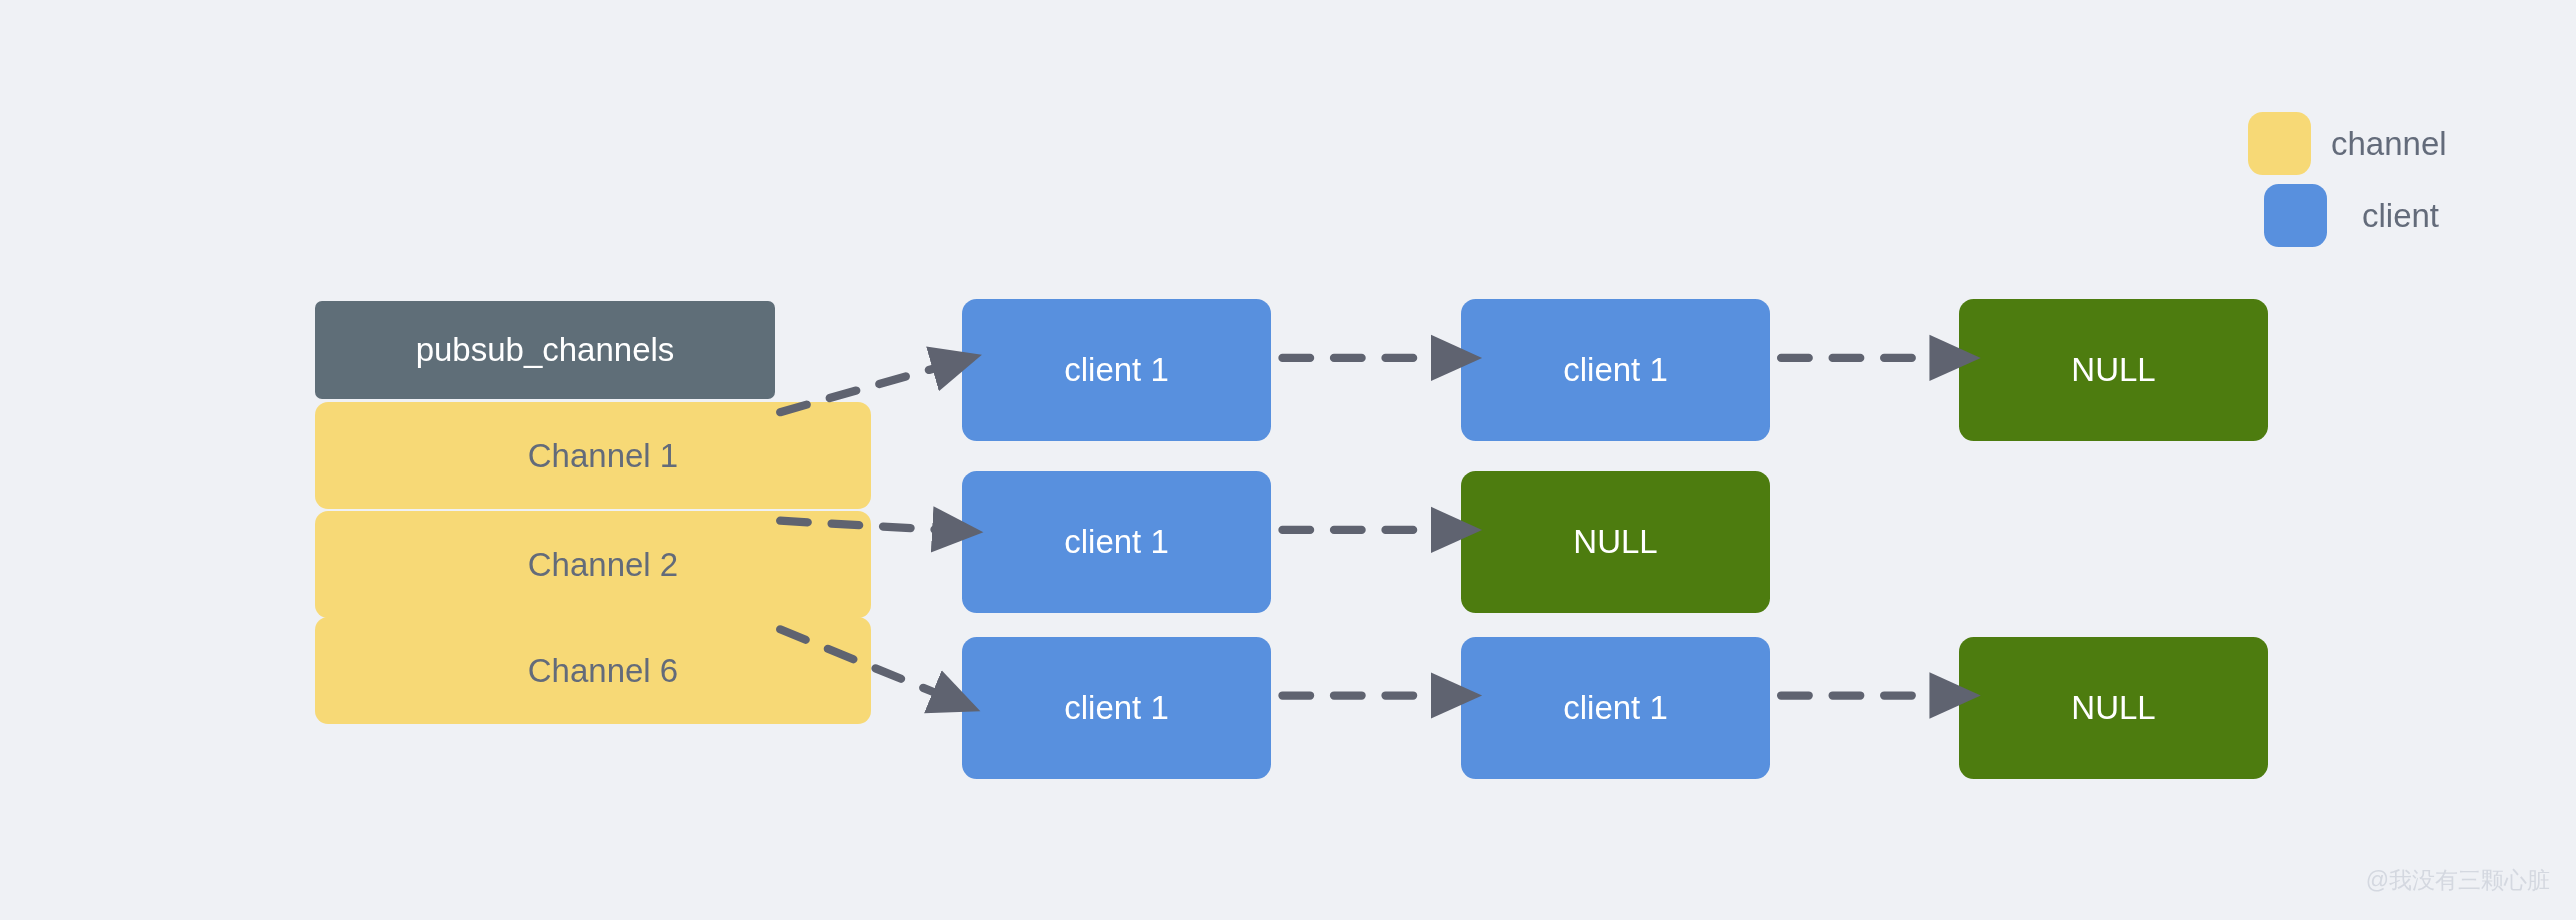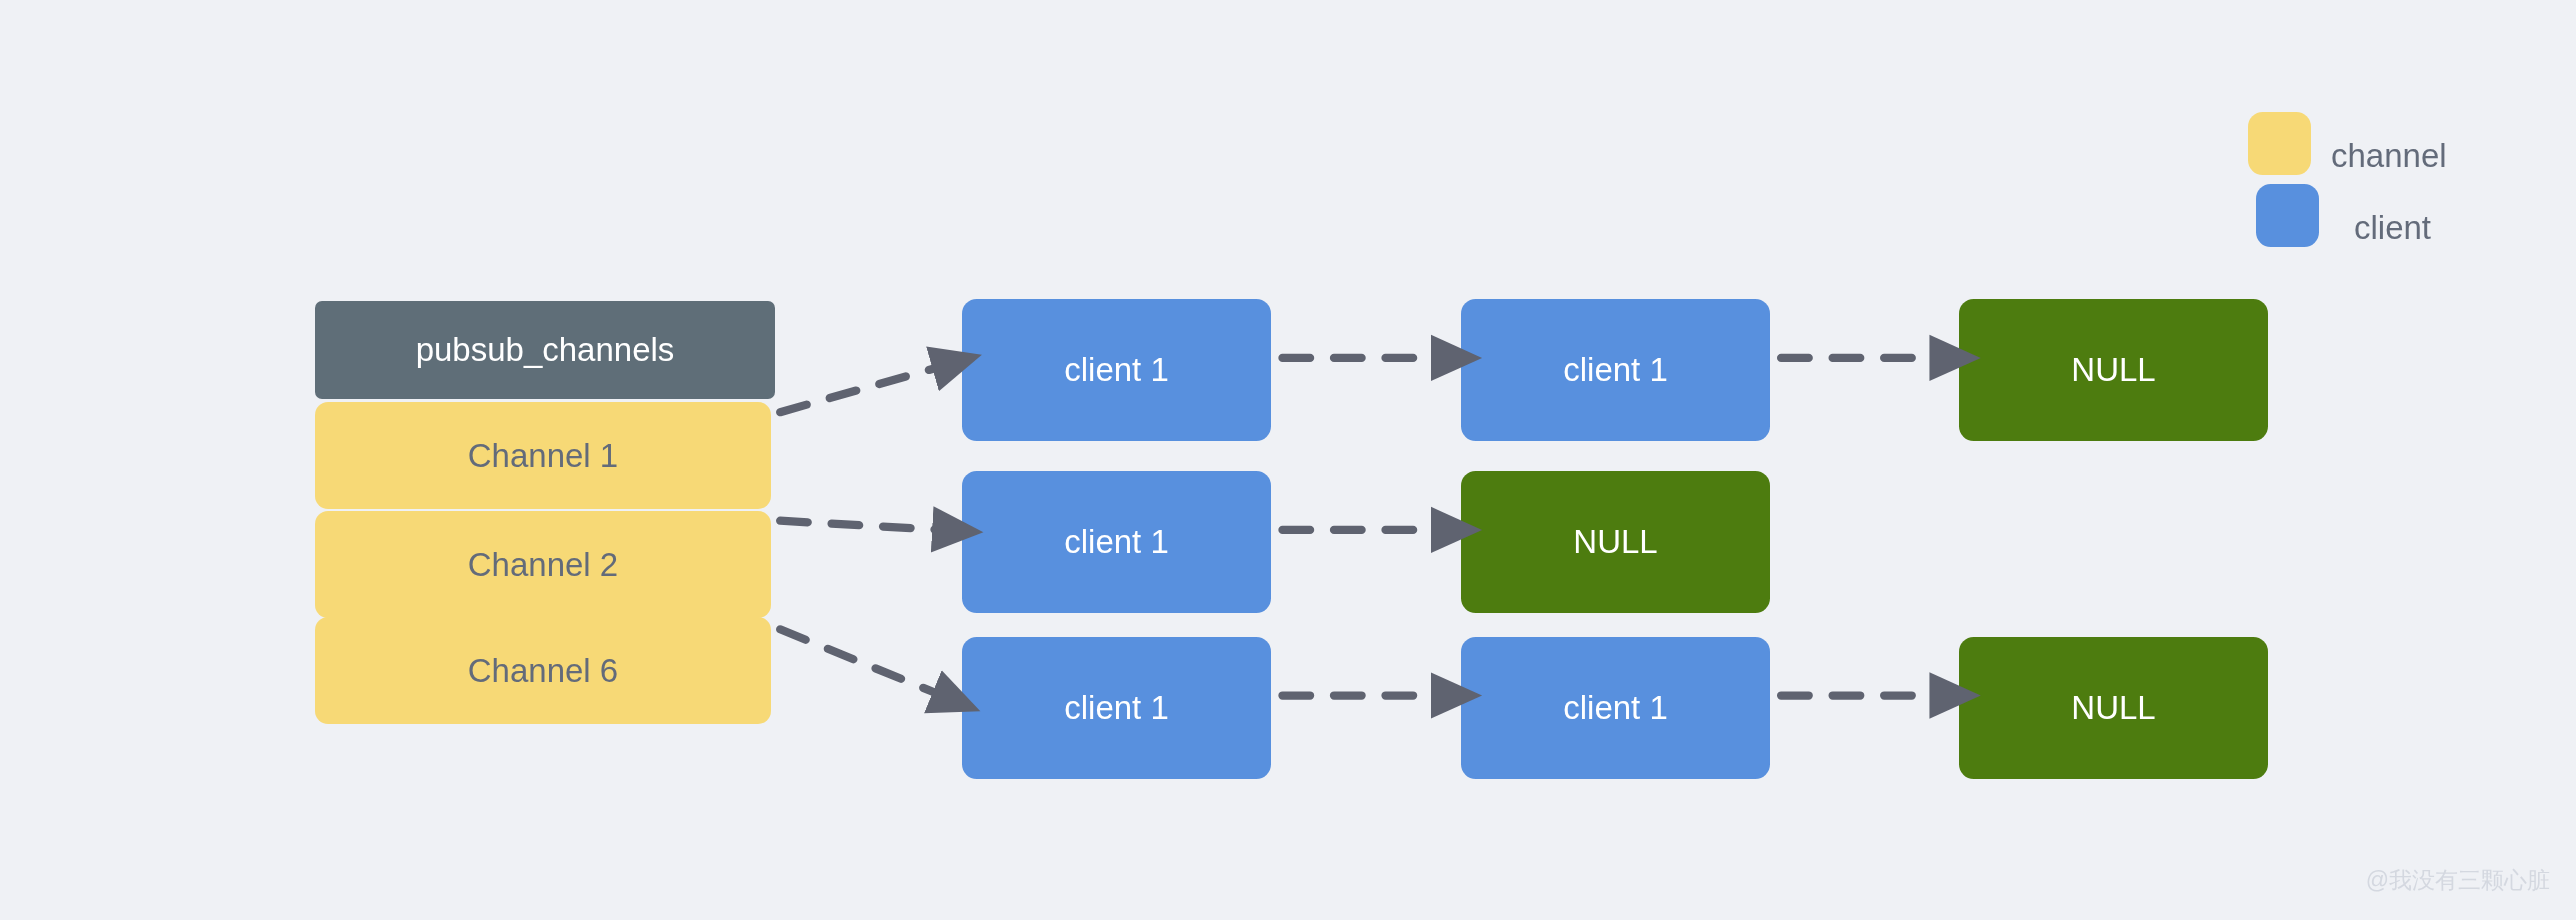--- a/index.html
+++ b/index.html
@@ -36,24 +36,24 @@
 
   
   #legend {
     position: absolute;
     left: 2248px;
     top: 112px;
   }
   .legend-row {
     position: absolute;
     display: flex;
-    align-items: flex-end;
+    align-items: center;
   }
   .legend-row.r0 { top: 0px; left: 0px; }
-  .legend-row.r1 { top: 72px; left: 8px; }
+  .legend-row.r1 { top: 72px; left: 16px; }
   .legend-swatch {
     width: 63px;
     height: 63px;
     border-radius: 14.7px;
     flex: 0 0 auto;
   }
   .legend-label {
     font-size: 33px;
     color: #636b7a;
     white-space: nowrap;
@@ -78,30 +78,31 @@
     display: flex;
     align-items: center;
     justify-content: center;
     color: #ffffff;
     font-size: 33px;
     white-space: nowrap;
   }
   .channel-cell {
     position: absolute;
     left: 0;
-    width: 456px;
+    width: 536px;
     height: 107px;
     background: #f7d976;
     border-radius: 13px;
     display: flex;
     align-items: center;
     justify-content: center;
     color: #636b7a;
     font-size: 33px;
     white-space: nowrap;
+    padding-left: 20px;
   }
   .channel-cell.c0 { top: 101px; }
   .channel-cell.c1 { top: 210px; }
   .channel-cell.c2 { top: 316px; }
 
   
   .node {
     position: absolute;
     width: 309px;
     height: 142px;

